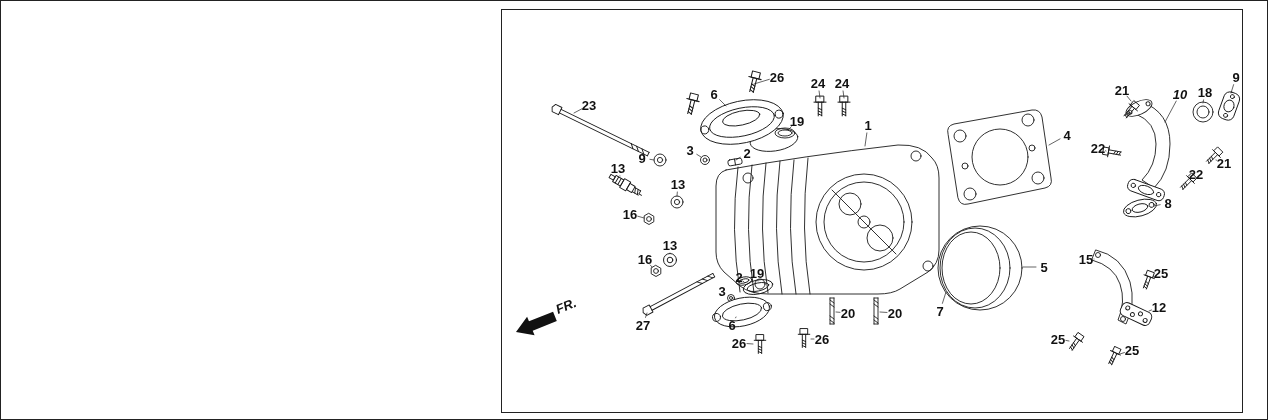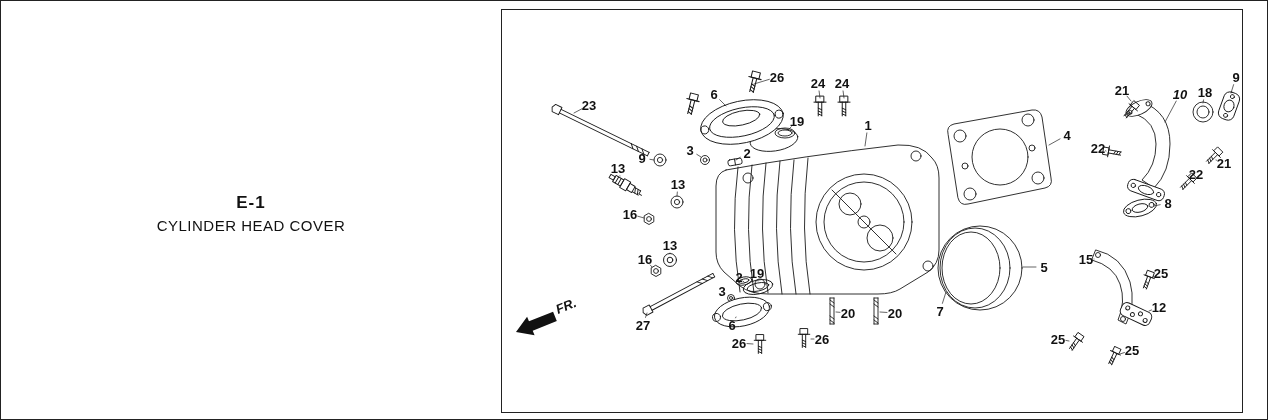--- a/index.html
+++ b/index.html
@@ -48,24 +48,20 @@
     color:#111;
     white-space:nowrap;
     line-height:1;
   }
 </style>
 </head>
 <body>
 
 <div class="page">
 
-  <div class="title-block">
-    <div class="page-code">E-1</div>
-    <div class="page-title">CYLINDER HEAD COVER</div>
-  </div>
 
   <div class="diagram-box">
     <svg viewBox="0 0 740 402">
       <defs>
         <g id="bolt-sm">
           <rect x="-3.5" y="-9" width="7" height="5.5"></rect>
           <line x1="-5.5" y1="-3.5" x2="5.5" y2="-3.5"></line>
           <line x1="-1.6" y1="-3.5" x2="-1.6" y2="9"></line>
           <line x1="1.6" y1="-3.5" x2="1.6" y2="9"></line>
           <line x1="-1.6" y1="2" x2="1.6" y2="3.4"></line>

